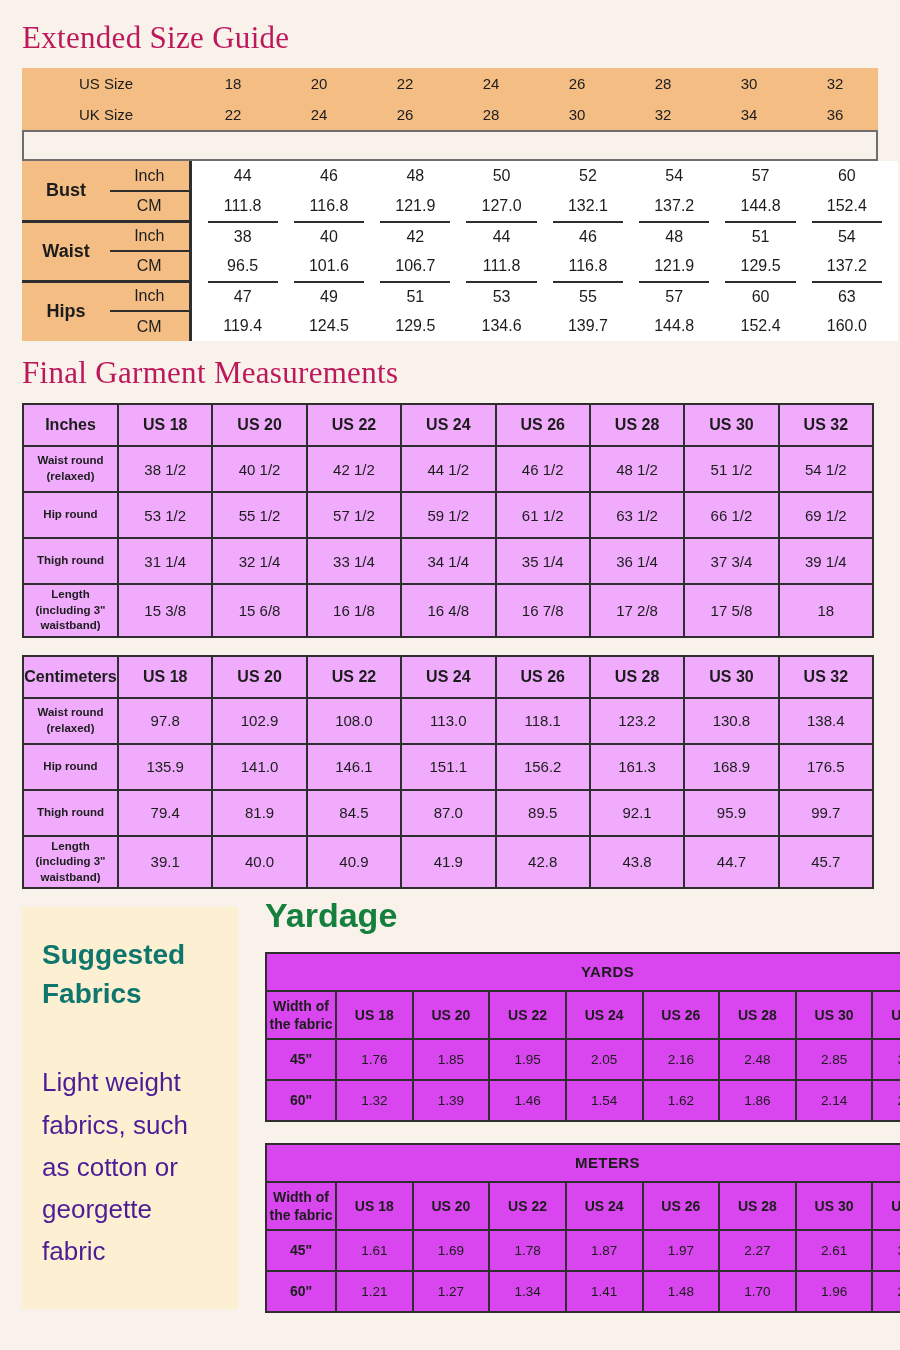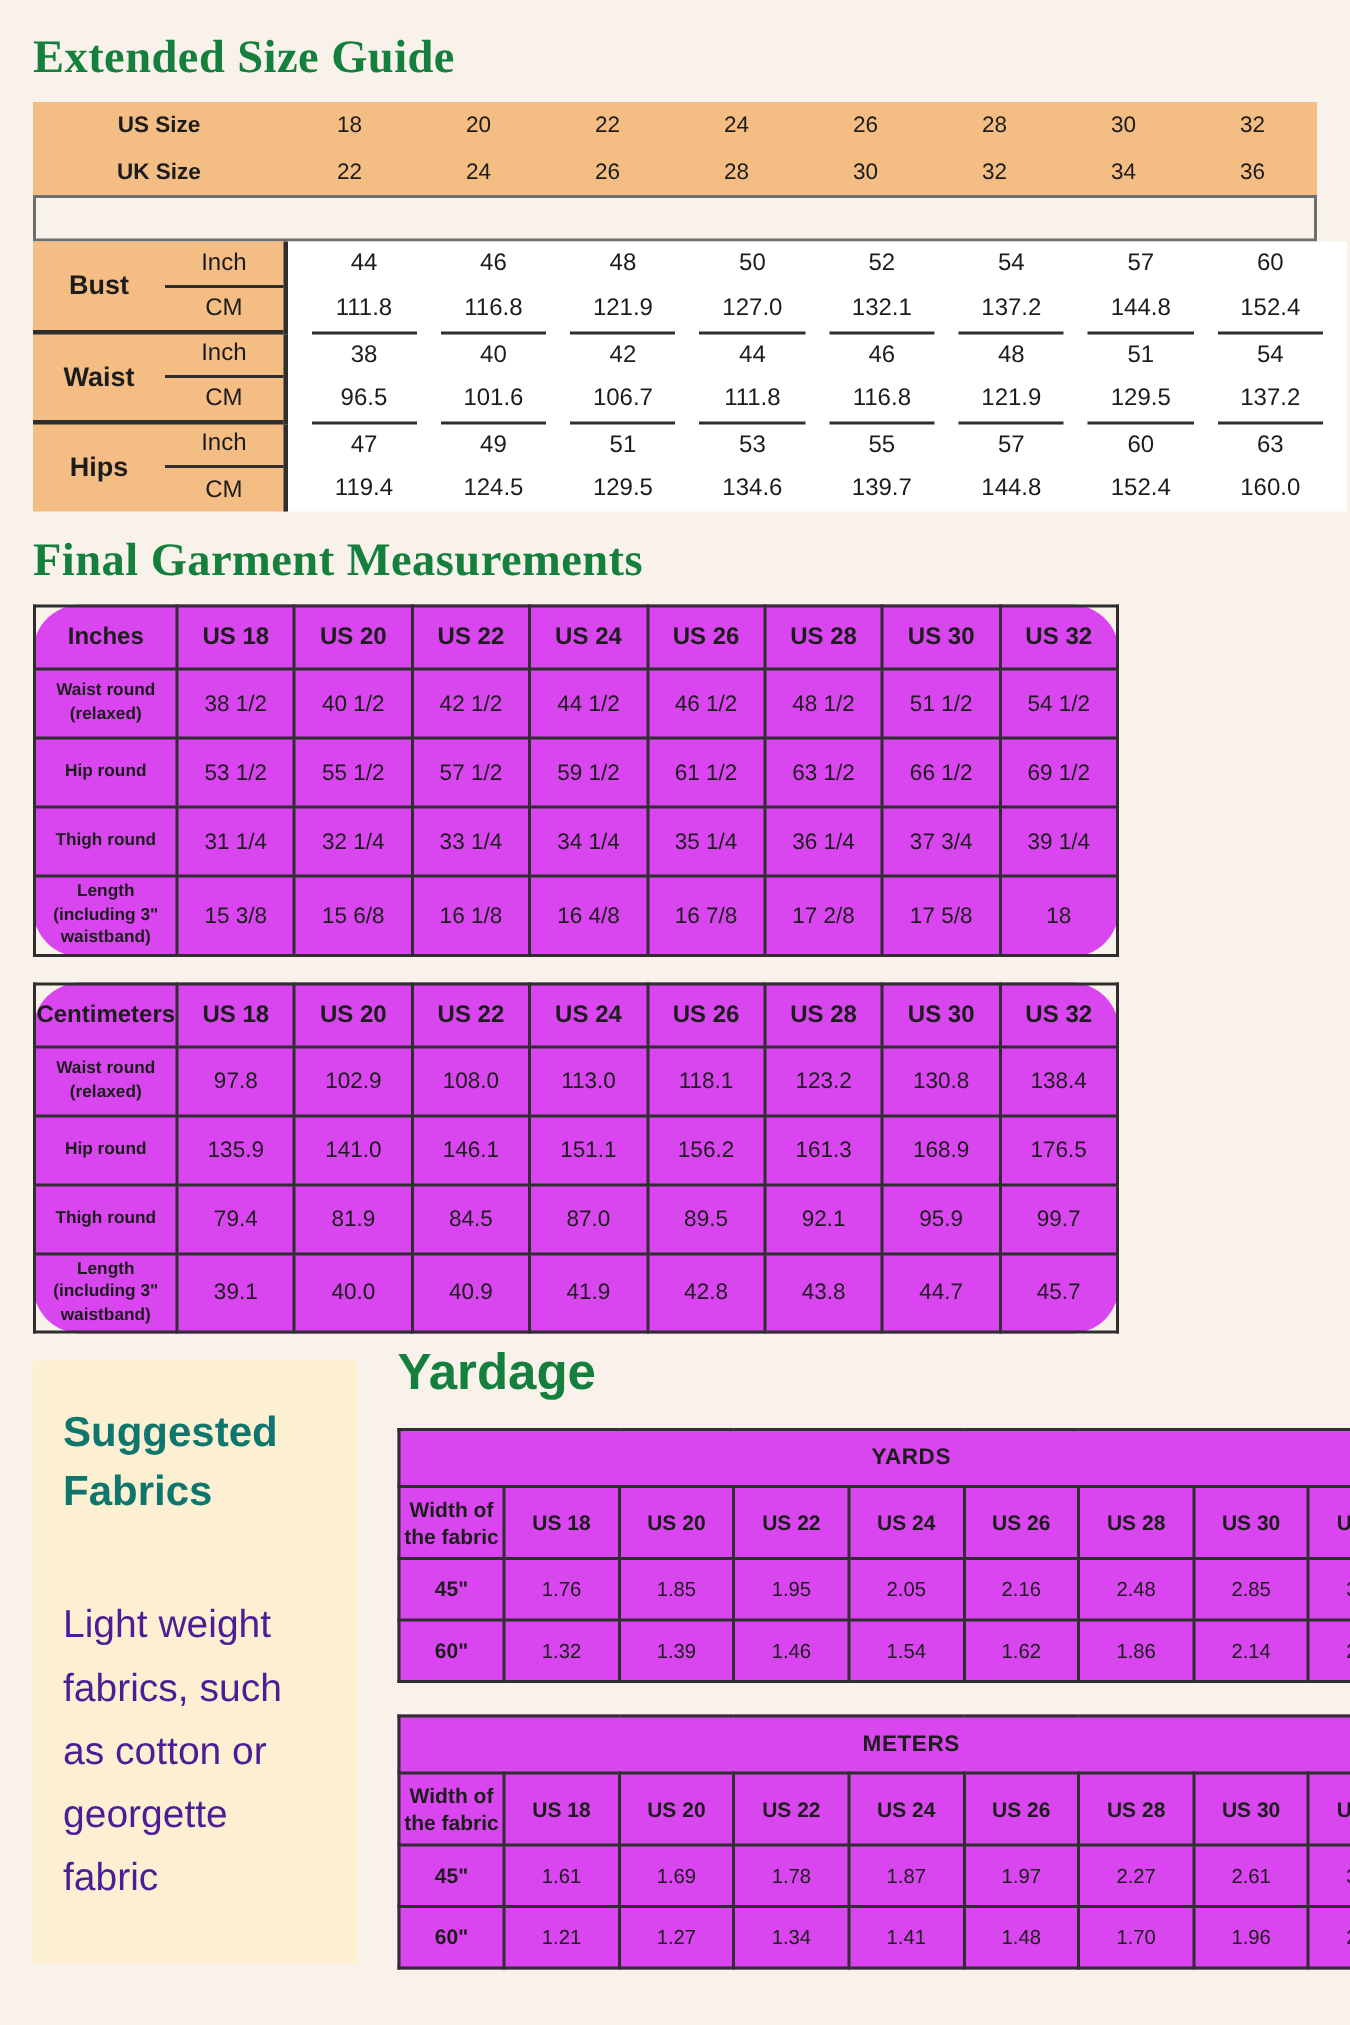--- a/index.html
+++ b/index.html
@@ -7,38 +7,38 @@
   .page {
     position: relative;
     width: 900px; height: 1350px;
     background: var(--page-bg, #f8f2ea);
     font-family: "Liberation Sans", sans-serif;
     color: #1c1c1c;
     overflow: hidden;
   }
   .serif-title {
     font-family: "Liberation Serif", serif;
-    font-weight: bold;
-    color: #15803d;
+    font-weight: normal;
+    color: #be185d;
     margin: 0;
     letter-spacing: 0.3px;
   }
   h1.serif-title { padding: 20px 0 0 22px; font-size: 31px; }
   h2.serif-title { padding: 14px 0 12px 22px; font-size: 31px; }
 
   
   .size-table {
     margin: 12px 0 0 22px;
     width: 856px;
     border-collapse: collapse;
     background: var(--accent-orange, #f3bd84);
     table-layout: fixed;
   }
   .size-table td { height: 31px; text-align: center; font-size: 15px; }
-  .st-label { font-weight: bold; }
+  .st-label { font-weight: normal; }
   col.w-label { width: 168px; }
 
   
   .empty-bar {
     margin-left: 22px;
     width: 856px; height: 31px;
     border: 2px solid var(--blank-row-border, #6e6e6e);
   }
 
   
@@ -62,25 +62,24 @@
     border-collapse: separate;
     border-spacing: 16px 0;
     table-layout: fixed;
   }
   .bm-right td { height: 30px; text-align: center; font-size: 16px; }
   .bm-right tr.sec-top td { border-top: 2.5px solid #2e2e2e; }
 
   
   .g-table {
     margin: 0 0 0 22px;
-    width: 724px;
+    width: 852px;
     border-collapse: collapse;
-    background: #d946ef;
+    background: #f0abfc;
     table-layout: fixed;
-    border-radius: 32px;
   }
   .g-table th, .g-table td {
     border: 2px solid var(--table-border, #2e2e2e);
     text-align: center; vertical-align: middle; padding: 0;
   }
   col.w-gcorner { width: 95px; }
   .g-table tr.hdr { height: 42px; }
   .g-table tr.data { height: 46px; }
   .g-table tr.hdr th { font-size: 16px; }
   th.g-corner { font-size: 17px; }

